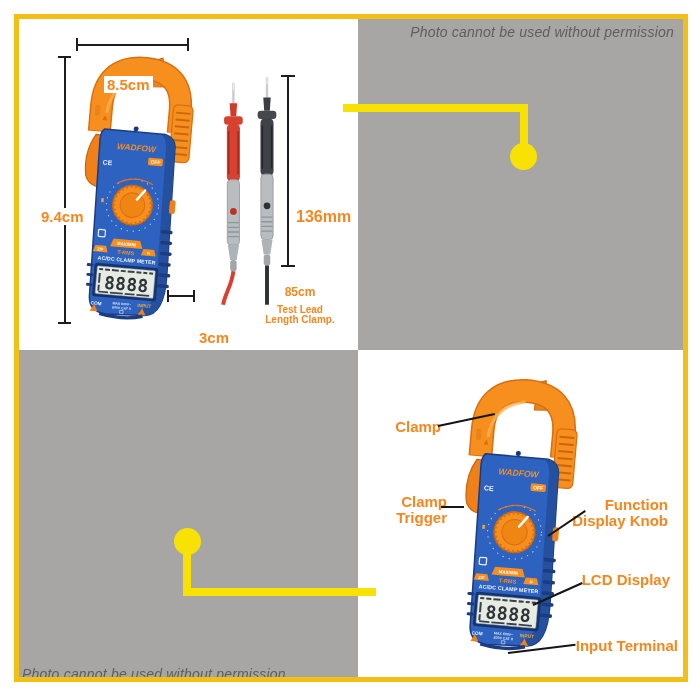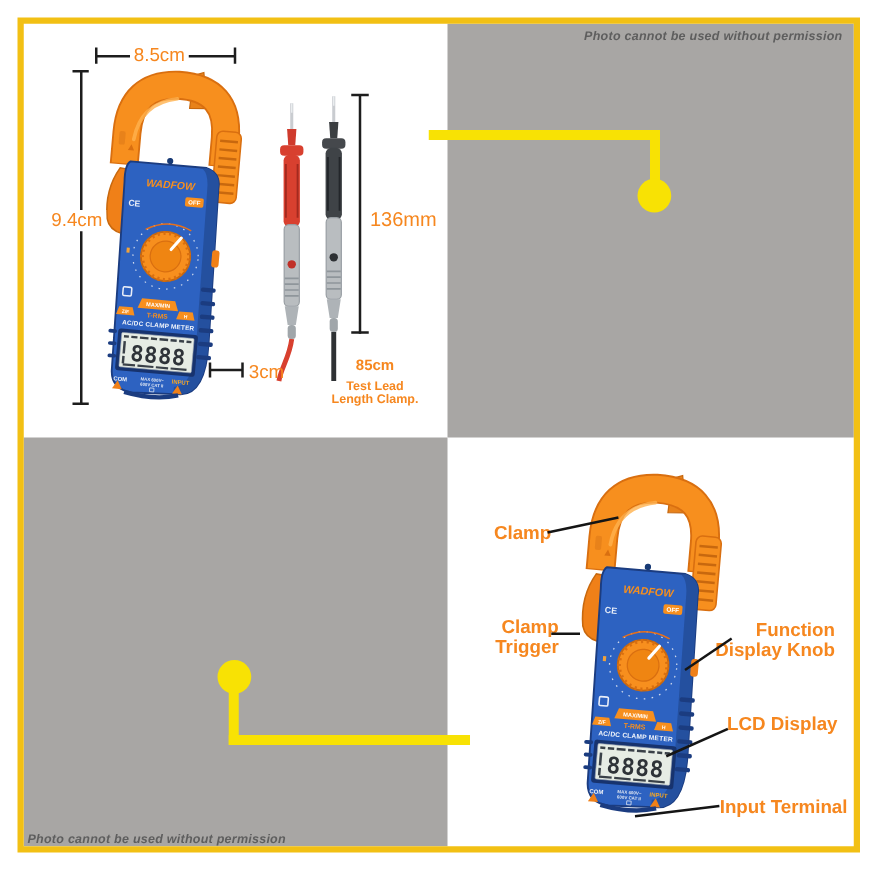--- a/index.html
+++ b/index.html
@@ -1,27 +1,27 @@
 <!DOCTYPE html>
 <html><head>
 <meta charset="utf-8">
 <style>
   html,body{margin:0;padding:0;background:#ffffff;}
   #canvas{position:relative;width:700px;height:700px;background:#ffffff;overflow:hidden;
           font-family:"Liberation Sans",sans-serif;}
   .gray-panel{position:absolute;background:#a8a6a4;}
   #frame{position:absolute;left:14px;top:14px;width:674px;height:668px;
          border:5px solid #f2c014;box-sizing:border-box;pointer-events:none;}
-  .watermark{position:absolute;font-size:10px;font-style:italic;color:#5e5e5e;letter-spacing:.2px;font-weight:bold;}
+  .watermark{position:absolute;font-size:14px;font-style:italic;color:#5e5e5e;letter-spacing:.2px;}
   .section-title{position:absolute;color:#ffffff;font-size:26px;font-weight:bold;text-align:center;}
   .yline{position:absolute;background:#f8e204;}
   .ydot{position:absolute;width:27px;height:27px;border-radius:50%;background:#f8e204;}
   .dimline{position:absolute;background:#1d1d1d;}
-  .dimlabel{position:absolute;color:#f6871f;font-weight:normal;font-size:15px;background:#ffffff;
-            padding:0 3px;white-space:nowrap;}
+  .dimlabel{position:absolute;color:#f6871f;font-weight:bold;font-size:15px;background:#ffffff;
+            padding:0 3px;white-space:nowrap;margin-top:40px;}
   .callout{position:absolute;color:#f6871f;font-weight:bold;font-size:15px;line-height:16px;
            text-align:right;white-space:nowrap;}
   .aline{position:absolute;height:2px;background:#151515;transform-origin:0 50%;}
   .lead-note{position:absolute;color:#f6871f;font-weight:bold;text-align:center;}
   svg{display:block;}
   .svgtext{font-family:"Liberation Sans",sans-serif;}
   .lcd-digits{font-family:"DejaVu Sans Mono",monospace;font-weight:bold;}
 </style>
 </head>
 <body>

